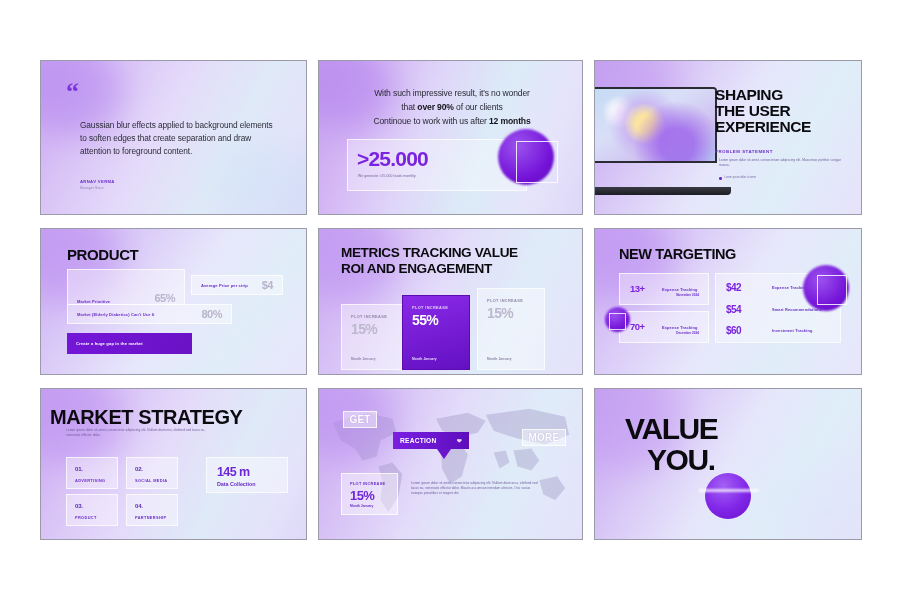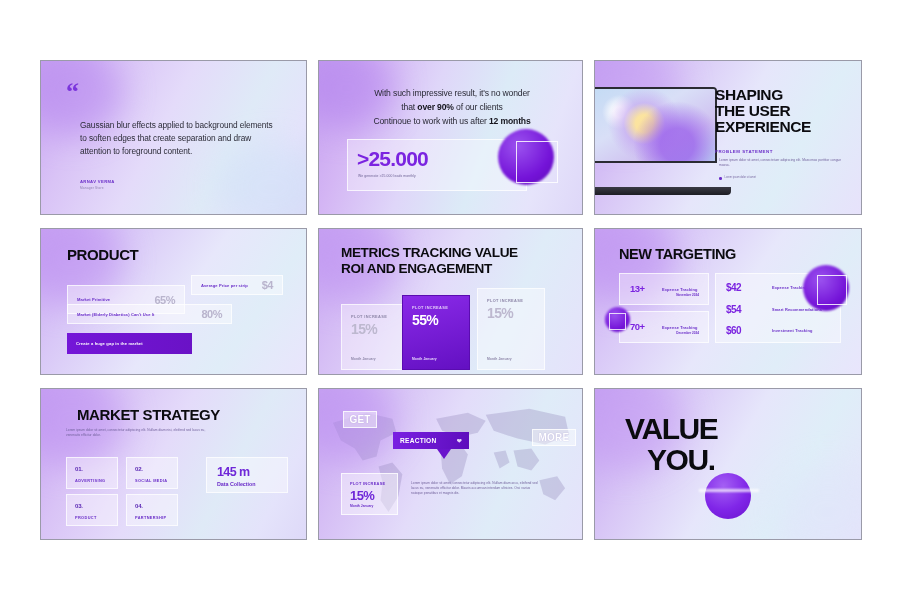--- a/index.html
+++ b/index.html
@@ -123,21 +123,21 @@
   .s6-rv { font-size:10px; font-weight:900; color:#7b24e0; letter-spacing:-.5px; width:32px; }
   .s6-rl { font-size:3.9px; font-weight:900; color:#6b2fc9; letter-spacing:.15px; }
   .s6-c1 { position:absolute; right:12px; top:36px; width:46px; height:46px; border-radius:50%;
     background:radial-gradient(circle at 38% 32%,#9b52ef,#7413d8 62%,#5c0cb5); filter:blur(.8px); }
   .s6-s1 { position:absolute; right:14px; top:46px; width:30px; height:30px; border:1px solid rgba(255,255,255,.85); }
   .s6-c2 { position:absolute; left:10px; top:78px; width:25px; height:25px; border-radius:50%;
     background:radial-gradient(circle at 38% 32%,#9b52ef,#7413d8 62%,#5c0cb5); filter:blur(.8px); }
   .s6-s2 { position:absolute; left:14px; top:84px; width:17px; height:17px; border:1px solid rgba(255,255,255,.8); }
 
   
-  .s7-title { position:absolute; left:36px; top:18px; font-size:15px; }
+  .s7-title { position:absolute; left:9px; top:18px; font-size:20px; }
   .s7-p { position:absolute; left:25px; top:39px; width:140px; }
   .nc { position:absolute; background:rgba(255,255,255,.38); border:1px solid rgba(255,255,255,.72); }
   .nc .num { position:absolute; left:8px; top:8px; font-size:6px; font-weight:900; color:#5c2ab5; letter-spacing:-.2px; }
   .nc .lbl { position:absolute; left:8px; top:20px; font-size:3.9px; font-weight:900; color:#6b2fc9; letter-spacing:.35px; }
   .s7-big { position:absolute; right:18px; top:68px; width:82px; height:36px;
     background:rgba(255,255,255,.38); border:1px solid rgba(255,255,255,.72); }
   .s7-big .v { position:absolute; left:10px; top:7px; font-size:12.5px; font-weight:900; color:#6f28d8; letter-spacing:-.6px; }
   .s7-big .l { position:absolute; left:10px; top:23px; font-size:5.4px; font-weight:900; color:#6b2fc9; letter-spacing:-.05px; }
 
   
@@ -218,21 +218,21 @@
     <div class="s3-bullet">
       <span class="dot"></span>
       <span class="micro">Lorem ipsum dolor sit amet</span>
     </div>
   </div>
 
   <div class="slide">
     <div class="bg-d"></div>
     <div class="haze" style="left:-22px;top:-16px;width:104px;height:92px;background:#bb8cf1;"></div>
     <div class="s4-title h-black">PRODUCT</div>
-    <div class="row-card" style="left:26px;top:56px;width:118px;height:29px;">
+    <div class="row-card" style="left:26px;top:40px;width:118px;height:36px;align-items:flex-end;">
       <span class="rc-label">Market Primitive</span>
       <span class="rc-val">65%</span>
     </div>
     <div class="row-card" style="left:150px;top:46px;width:92px;height:20px;">
       <span class="rc-label">Average Price per strip</span>
       <span class="rc-val">$4</span>
     </div>
     <div class="row-card" style="left:26px;top:75px;width:165px;height:20px;">
       <span class="rc-label">Market (Elderly Diabetics) Can't Use It</span>
       <span class="rc-val">80%</span>
@@ -345,21 +345,21 @@
         <path d="M196 62 L214 60 L222 72 L214 82 L200 78 Z"></path>
         <path d="M222 92 L240 88 L248 100 L238 112 L226 106 Z"></path>
         <path d="M176 64 L188 62 L192 74 L182 80 Z"></path>
       </g>
     </svg>
     <div class="haze" style="left:-20px;top:-14px;width:98px;height:88px;background:#b98bf1;opacity:.5;"></div>
 
     <div class="tagbox" style="left:24px;top:22px;width:34px;height:17px;">
       <span>GET</span>
     </div>
-    <div class="tagbox" style="right:6px;top:40px;width:44px;height:17px;">
+    <div class="tagbox" style="right:16px;top:40px;width:44px;height:17px;">
       <span>MORE</span>
     </div>
 
     <div class="react">
       <span>REACTION</span>
       <span class="hv">❤</span>
     </div>
 
     <div class="s8-card">
       <div class="k">PLOT INCREASE</div>

